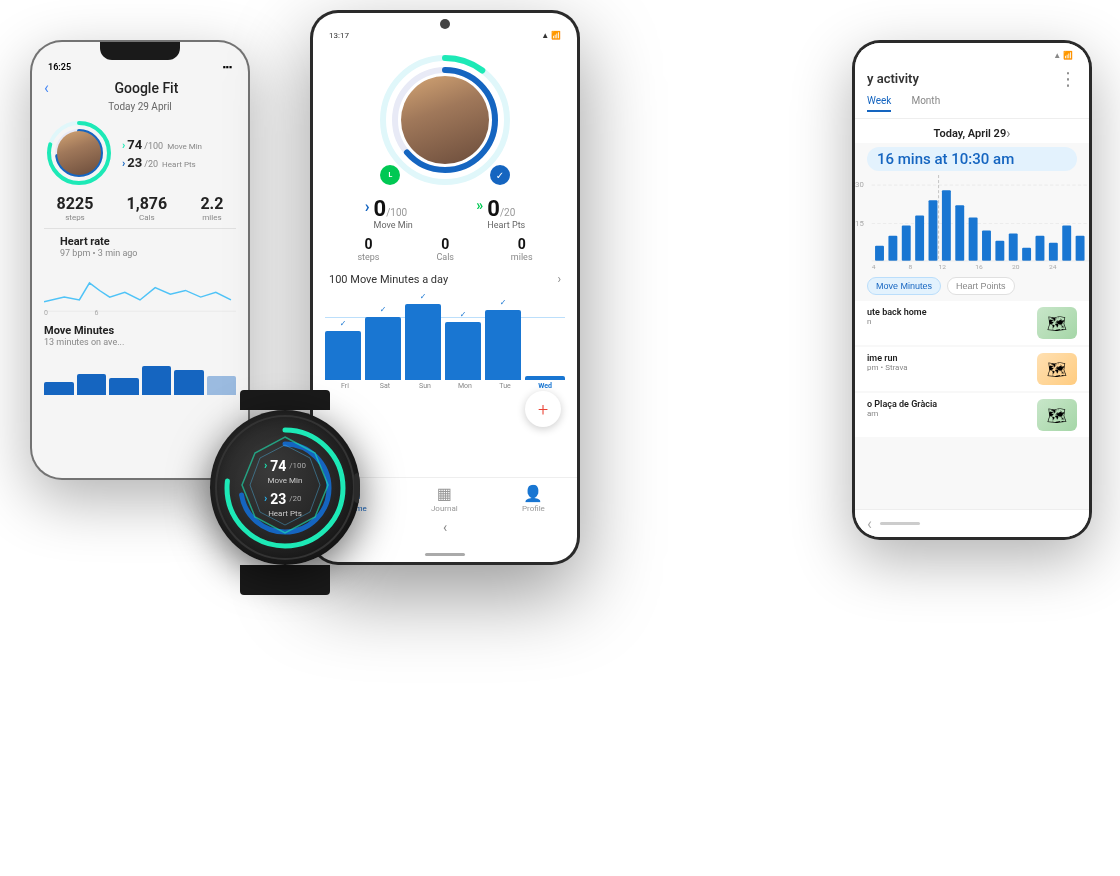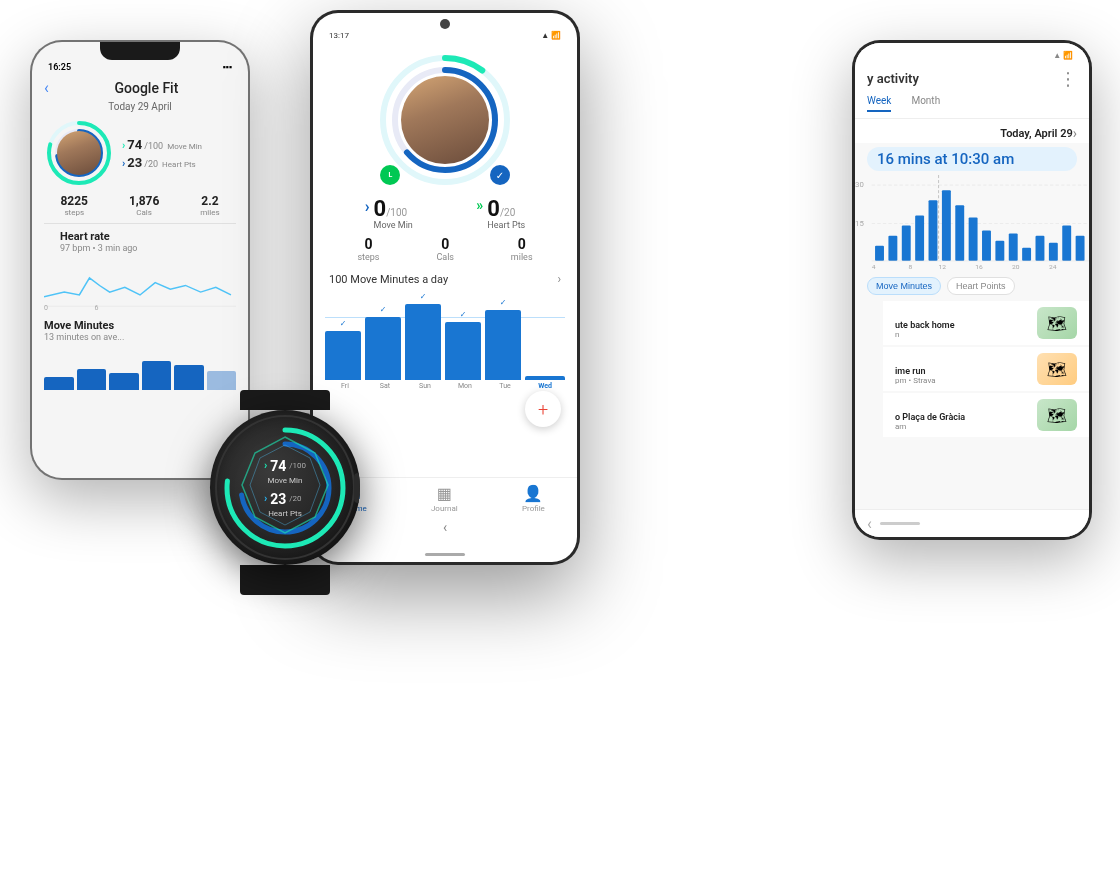--- a/index.html
+++ b/index.html
@@ -148,21 +148,21 @@
     }
     .iphone-bottom-stats {
       display: flex;
       justify-content: space-around;
       padding: 0 8px 6px;
     }
     .bottom-stat {
       text-align: center;
     }
     .bottom-stat-val {
-      font-size: 12px;
+      font-size: 16px;
       font-weight: 700;
       color: #222;
     }
     .bottom-stat-lbl {
       font-size: 8px;
       color: #888;
     }
     .iphone-divider {
       height: 1px;
       background: #e0e0e0;
@@ -631,21 +631,21 @@
       cursor: pointer;
     }
     .right-tab.active {
       color: #1565c0;
       border-bottom: 2px solid #1565c0;
     }
     .right-date-row {
       background: #fff;
       display: flex;
       align-items: center;
-      justify-content: flex-end;
+      justify-content: center;
       padding: 6px 12px 2px;
     }
     .right-date {
       font-size: 11px;
       font-weight: 600;
       color: #222;
     }
     .right-date-arrow {
       color: #888;
       font-size: 14px;
@@ -687,26 +687,25 @@
       color: #1565c0;
       border-color: #bbdefb;
     }
     .activity-list {
       flex: 1;
       overflow: hidden;
       background: #f8f8f8;
     }
     .activity-item {
       display: flex;
-      align-items: flex-end;
+      align-items: flex-start;
       padding: 6px 12px;
       gap: 8px;
       background: #fff;
       margin-bottom: 2px;
-      margin-left: 28px;
     }
     .activity-info {
       flex: 1;
     }
     .activity-name {
       font-size: 9px;
       font-weight: 600;
       color: #222;
     }
     .activity-meta {

